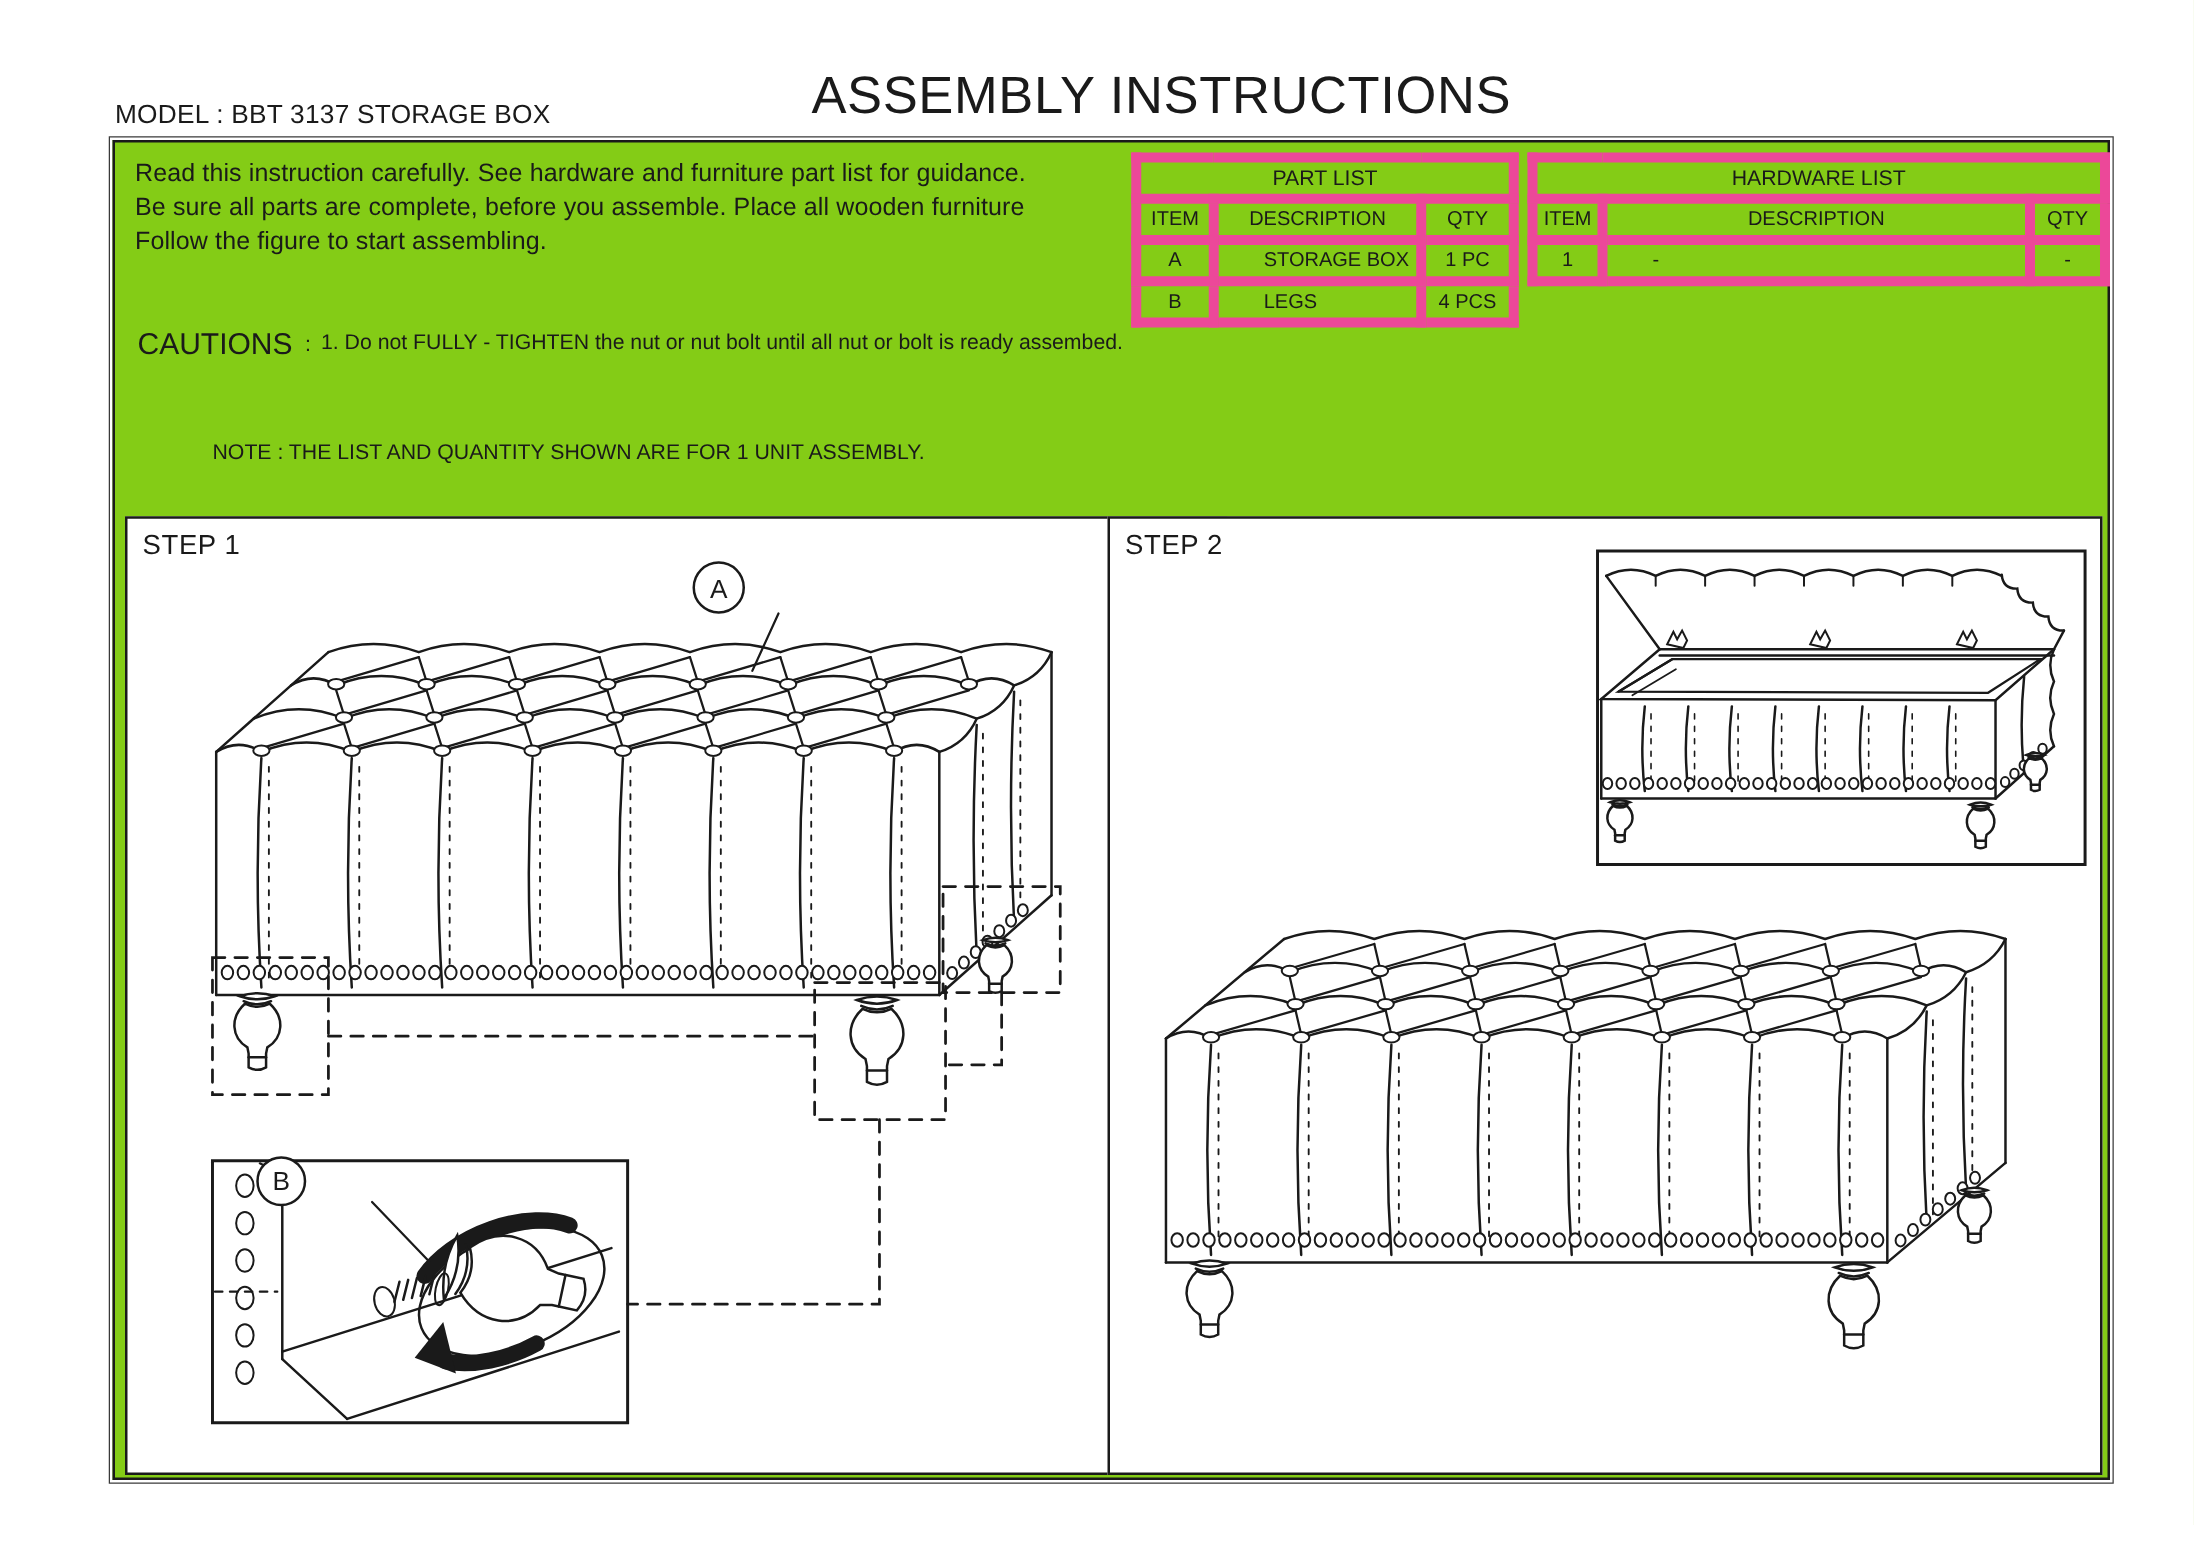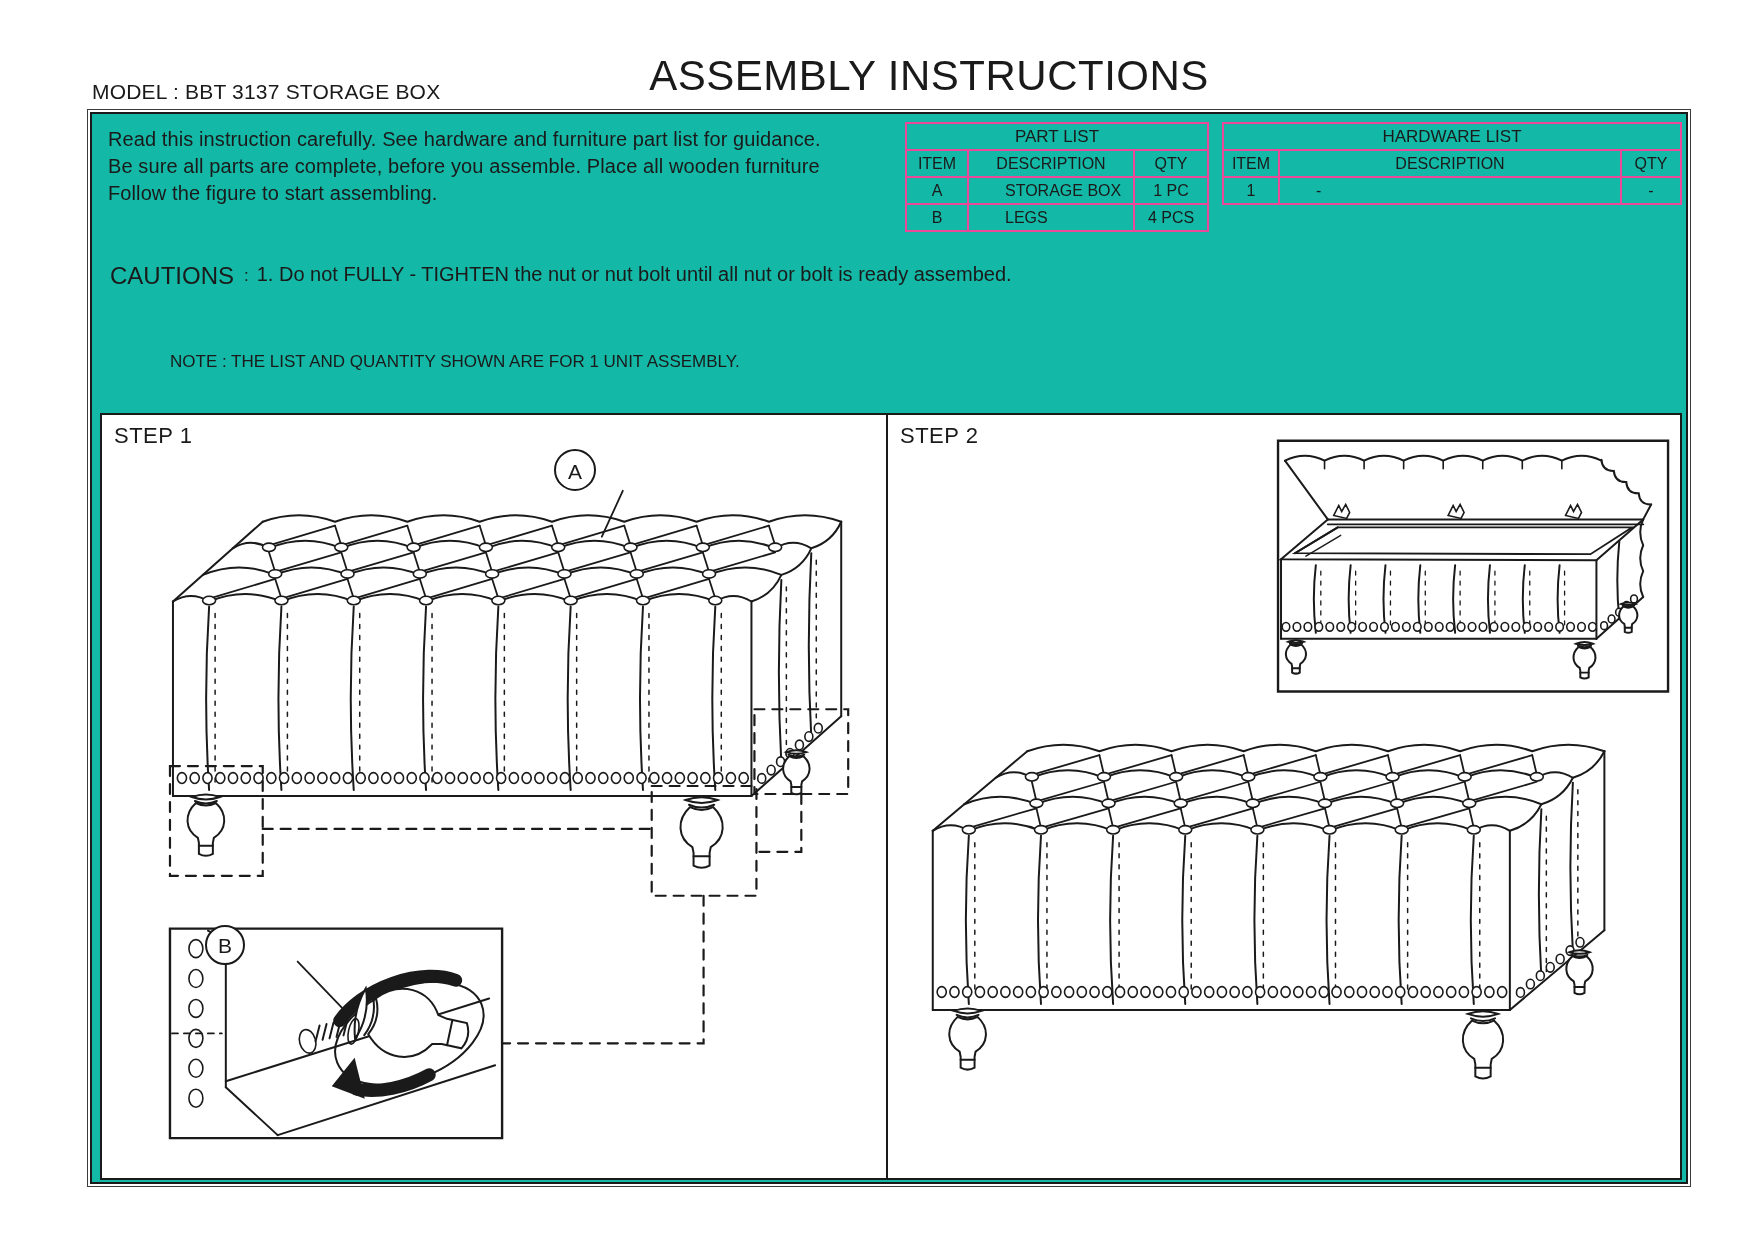--- a/index.html
+++ b/index.html
@@ -2,33 +2,33 @@
 <html><head>
 <meta charset="utf-8">
 <style>
   html,body{margin:0;padding:0;background:#fff;}
   body{width:1755px;height:1240px;position:relative;overflow:hidden;
        font-family:"Liberation Sans","DejaVu Sans",sans-serif;color:#1a1a1a;}
   .model{position:absolute;left:92px;top:80px;font-size:21px;letter-spacing:.2px;}
   .title{position:absolute;left:929px;top:52px;transform:translateX(-50%);
          font-size:42px;font-weight:400;margin:0;white-space:nowrap;letter-spacing:.5px;}
   .outer{position:absolute;left:90px;top:112px;width:1594px;height:1068px;
-         border:2px solid #1a1a1a;outline:1px solid #3a3a3a;outline-offset:2px;background:#14b8a6;}
+         border:2px solid #1a1a1a;outline:1px solid #3a3a3a;outline-offset:2px;background:#84cc16;}
   .intro{position:absolute;left:16px;top:12px;font-size:20px;line-height:27px;letter-spacing:.1px;}
   table.tbl{position:absolute;border-collapse:collapse;font-size:16px;text-align:center;
             table-layout:fixed;}
-  table.tbl td{border:2px solid #ec4899;height:25px;padding:0 5px;overflow:hidden;white-space:nowrap;}
+  table.tbl td{border:8px solid #ec4899;height:25px;padding:0 5px;overflow:hidden;white-space:nowrap;}
   table.tbl td.ttl{font-size:17px;}
   table.tbl td.desc{text-align:left;padding-left:36px;}
   table.part{left:813px;top:8px;width:302px;}
   table.hw{left:1130px;top:8px;width:458px;}
   .cautions{position:absolute;left:18px;top:148px;display:flex;align-items:flex-start;}
   .cautions .lbl{font-size:24px;margin-right:10px;}
   .cautions .colon{font-size:17px;margin:4px 8px 0 0;}
-  .cautions .items{font-size:20px;line-height:24px;}
+  .cautions .items{font-size:17px;line-height:24px;}
   .note{position:absolute;left:78px;top:238px;font-size:17px;}
   .panel{position:absolute;top:299px;height:767px;border:2px solid #1a1a1a;box-sizing:border-box;background:#fff;}
   .step1{left:8px;width:882px;}
   .step2{left:794px;width:796px;}
   .steplabel{position:absolute;left:12px;top:8px;font-size:22px;letter-spacing:.5px;}
   .panel svg{position:absolute;left:0;top:0;width:100%;height:100%;}
   .callout{position:absolute;width:42px;height:42px;border:2px solid #1a1a1a;border-radius:50%;
            background:#fff;text-align:center;line-height:42px;font-size:21px;box-sizing:border-box;}
   #calloutA{left:452px;top:34px;}
   #calloutB{left:103px;top:510px;width:40px;height:40px;line-height:38px;}

